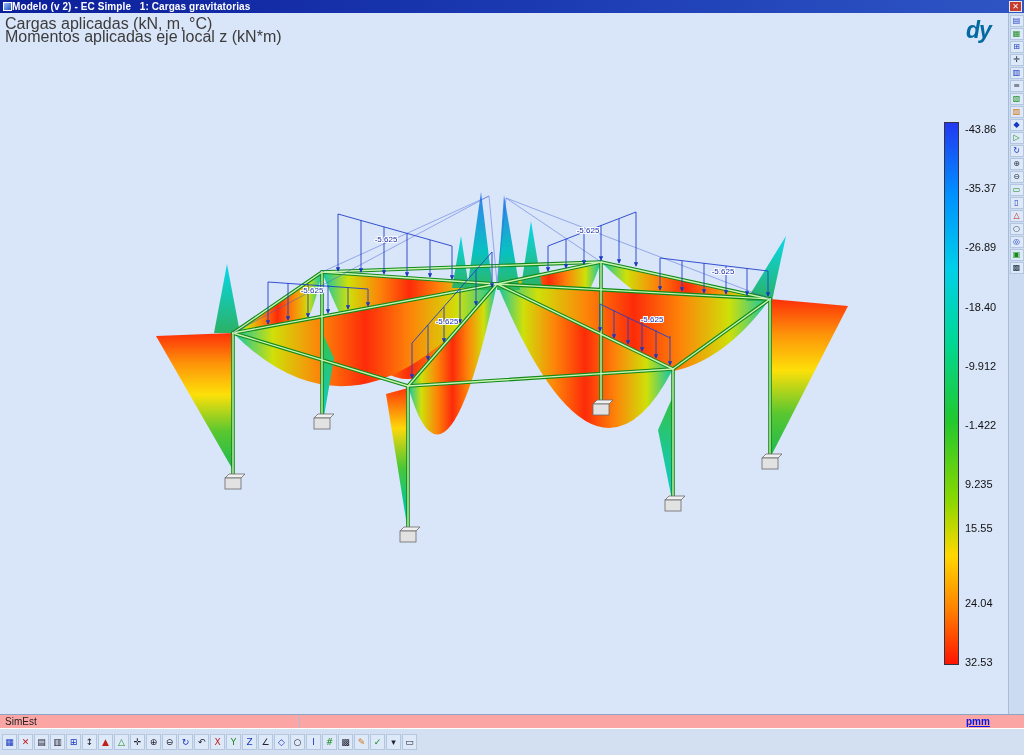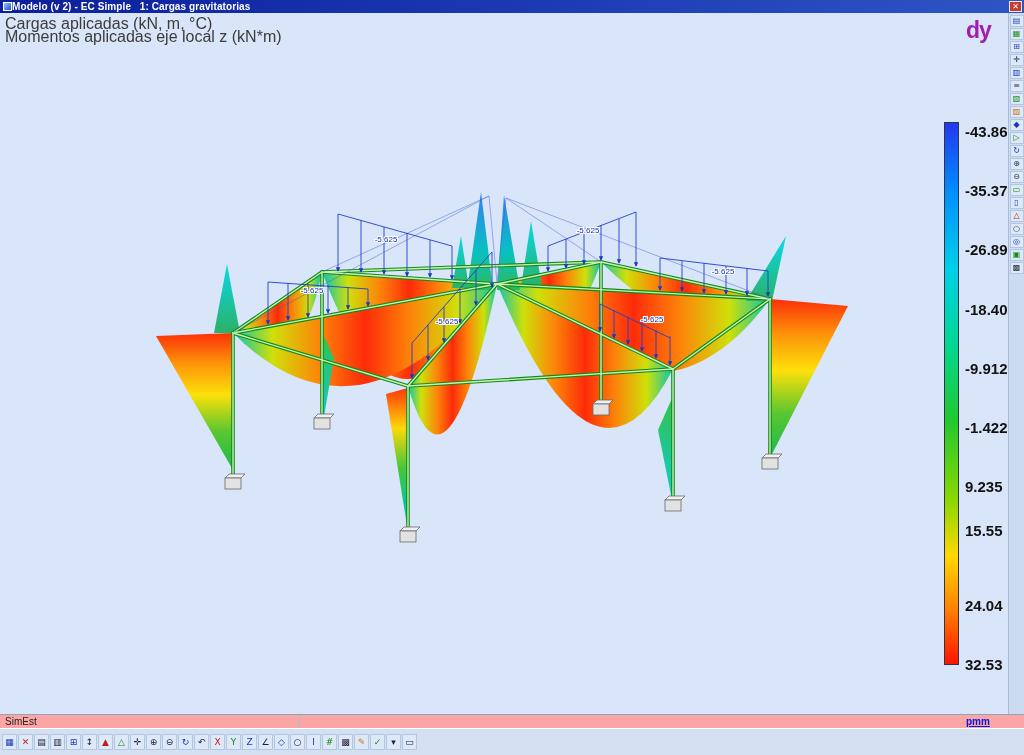--- a/index.html
+++ b/index.html
@@ -26,26 +26,26 @@
   }
 
   
   .canvas {
     position:absolute; top:13px; left:0; width:1008px; height:701px;
     background:#d9e5f8; overflow:hidden;
   }
   .anno { position:absolute; top:5px; left:5px; font-size:16px; color:#3c3c3c; line-height:12.5px; }
   .logo {
     position:absolute; top:4px; left:966px; font-size:23px; font-weight:bold;
-    color:#a21caf; letter-spacing:-1px;
+    color:#0369a1; letter-spacing:-1px;font-style:italic;
   }
   .modelsvg { position:absolute; top:0; left:0; }
 
   
-  .legend { position:absolute; top:105px; left:944px; width:62px; height:556px; font-size:15px; color:#111;font-weight:bold; }
+  .legend { position:absolute; top:105px; left:944px; width:62px; height:556px; font-size:11px; color:#111; }
   .lg-bar {
     position:absolute; top:4px; left:0; width:15px; height:543px;
     border:1px solid #334;
     background:linear-gradient(180deg,
       #2238f0 0%, #0090ff 13%, #00d0e8 27%, #00d898 40%,
       #22c82e 55%, #8cd800 70%, #ffd800 80%, #ff8000 90%, #ff1400 100%);
   }
   .lg-label { position:absolute; left:21px; white-space:nowrap; }
 
   

